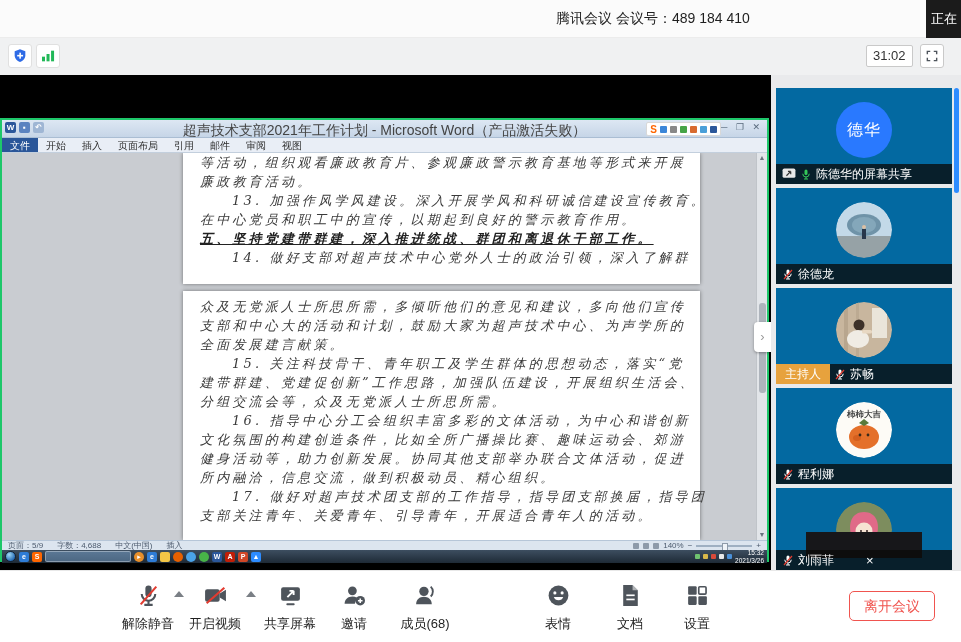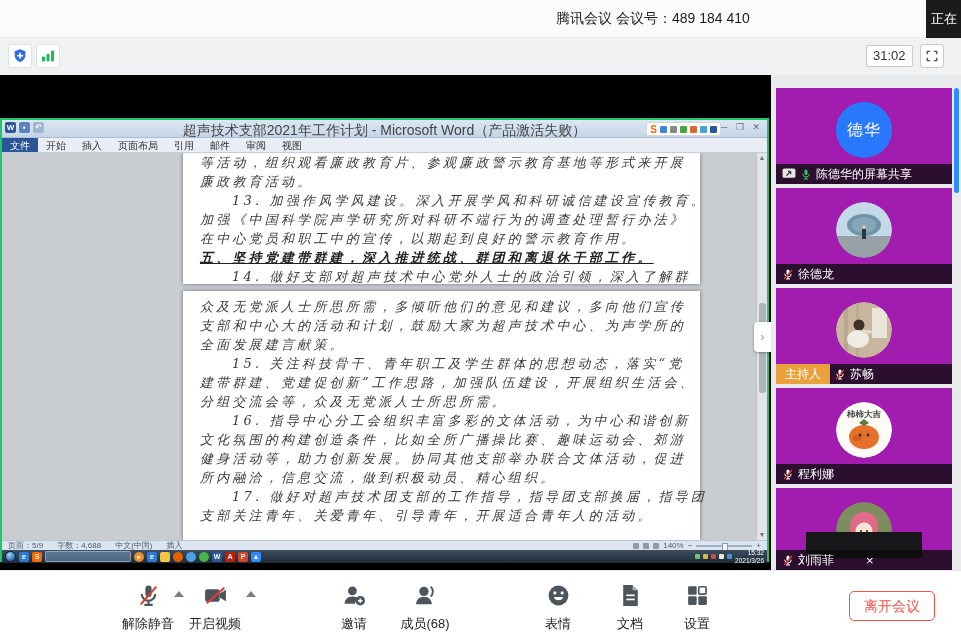--- a/index.html
+++ b/index.html
@@ -57,21 +57,21 @@
   .tb-chip{width:10px;height:10px;border-radius:2px;color:#fff;font-size:7px;font-weight:bold;line-height:10px;text-align:center;flex:0 0 auto;}
   .taskbtn{width:86px;height:11px;background:rgba(130,175,220,.45);border:1px solid rgba(255,255,255,.35);border-radius:2px;box-sizing:border-box;}
   .tray{margin-left:auto;display:flex;align-items:center;gap:3px;}
   .tray .dot{width:5px;height:5px;border-radius:1px;}
   .clock{color:#fff;font-size:6.5px;line-height:1.15;text-align:right;}
 
   .collapse-tab{position:absolute;right:0;top:247px;width:17px;height:30px;background:#fff;border-radius:4px 0 0 4px;box-shadow:0 1px 3px rgba(0,0,0,.35);color:#9a9a9a;font-size:13px;line-height:30px;text-align:center;}
 
   
   .sidebar{position:absolute;left:771px;top:0;width:190px;height:495px;background:#e9eaec;}
-  .tile{position:absolute;left:5px;width:176px;height:96px;background:#a21caf;overflow:hidden;}
+  .tile{position:absolute;left:5px;width:176px;height:96px;background:#0369a1;overflow:hidden;}
   .avatar{position:absolute;left:60px;top:14px;width:56px;height:56px;border-radius:50%;overflow:hidden;}
   .av-blue{background:#2979ff;color:#fff;font-size:16px;letter-spacing:1px;display:flex;align-items:center;justify-content:center;}
   .namebar{position:absolute;left:0;right:0;bottom:0;height:20px;background:rgba(10,10,10,.78);display:flex;align-items:center;gap:4px;padding:0 6px;color:#fff;font-size:12px;white-space:nowrap;overflow:hidden;}
   .host-badge{height:20px;line-height:20px;padding:16px 9px;margin-left:-6px;background:#e7a23d;color:#fff;font-size:12px;flex:0 0 auto;}
   .t5-shadow{position:absolute;left:30px;top:44px;width:116px;height:26px;background:#17171a;}
   .sb-thumb{position:absolute;right:2px;top:13px;width:5px;height:105px;background:#2d8cff;border-radius:3px;}
 
   
   .toolbar{position:absolute;top:570px;left:0;width:961px;height:72px;background:#fff;border-top:1px solid #e8e8e8;box-sizing:border-box;}
   .tb-item{position:absolute;top:12px;width:70px;text-align:center;cursor:default;}
@@ -146,21 +146,20 @@
           <div class="wtab">邮件</div>
           <div class="wtab">审阅</div>
           <div class="wtab">视图</div>
         </div>
 
         <div class="doc-area">
           <div class="page page1">
             <div class="ln">等活动，组织观看廉政教育片、参观廉政警示教育基地等形式来开展</div>
             <div class="ln">廉政教育活动。</div>
             <div class="ln indent">13. 加强作风学风建设。深入开展学风和科研诚信建设宣传教育。</div>
-            <div class="ln">加强《中国科学院声学研究所对科研不端行为的调查处理暂行办法》</div>
             <div class="ln">在中心党员和职工中的宣传，以期起到良好的警示教育作用。</div>
             <div class="ln head">五、坚持党建带群建，深入推进统战、群团和离退休干部工作。</div>
             <div class="ln indent">14. 做好支部对超声技术中心党外人士的政治引领，深入了解群</div>
           </div>
           <div class="page page2">
             <div class="ln">众及无党派人士所思所需，多倾听他们的意见和建议，多向他们宣传</div>
             <div class="ln">支部和中心大的活动和计划，鼓励大家为超声技术中心、为声学所的</div>
             <div class="ln">全面发展建言献策。</div>
             <div class="ln indent">15. 关注科技骨干、青年职工及学生群体的思想动态，落实“党</div>
             <div class="ln">建带群建、党建促创新”工作思路，加强队伍建设，开展组织生活会、</div>
@@ -380,20 +379,28 @@
     <div class="tb-item" style="left:180px">
       <svg class="tb-icon" viewBox="0 0 24 24">
         <rect x="2" y="6" width="14" height="12" rx="2"></rect>
         <path d="M16 10l6-3.5v11L16 14z"></path>
         <path d="M3.5 19.5L20.5 4.5" stroke="#e23b30" stroke-width="2"></path>
       </svg>
       <div class="tb-label">开启视频</div>
     </div>
     <div class="caret" style="left:246px"></div>
 
+    <div class="tb-item" style="left:255px">
+      <svg class="tb-icon" viewBox="0 0 24 24">
+        <rect x="3" y="4" width="18" height="13" rx="2"></rect>
+        <path d="M9 13.5L15 7.5M15 7.5h-4M15 7.5v4" stroke="#fff" stroke-width="1.8" fill="none"></path>
+        <rect x="8" y="19.5" width="8" height="1.8" rx="0.9"></rect>
+      </svg>
+      <div class="tb-label">共享屏幕</div>
+    </div>
 
     <div class="tb-item" style="left:319px">
       <svg class="tb-icon" viewBox="0 0 24 24">
         <circle cx="10" cy="7.5" r="4.2"></circle>
         <path d="M2.5 20c0-4.4 3.4-7 7.5-7 1.6 0 3.1.4 4.3 1.2l-2 5.8z"></path>
         <circle cx="17.5" cy="17" r="4.6"></circle>
         <path d="M17.5 14.8v4.4M15.3 17h4.4" stroke="#fff" stroke-width="1.5"></path>
       </svg>
       <div class="tb-label">邀请</div>
     </div>

